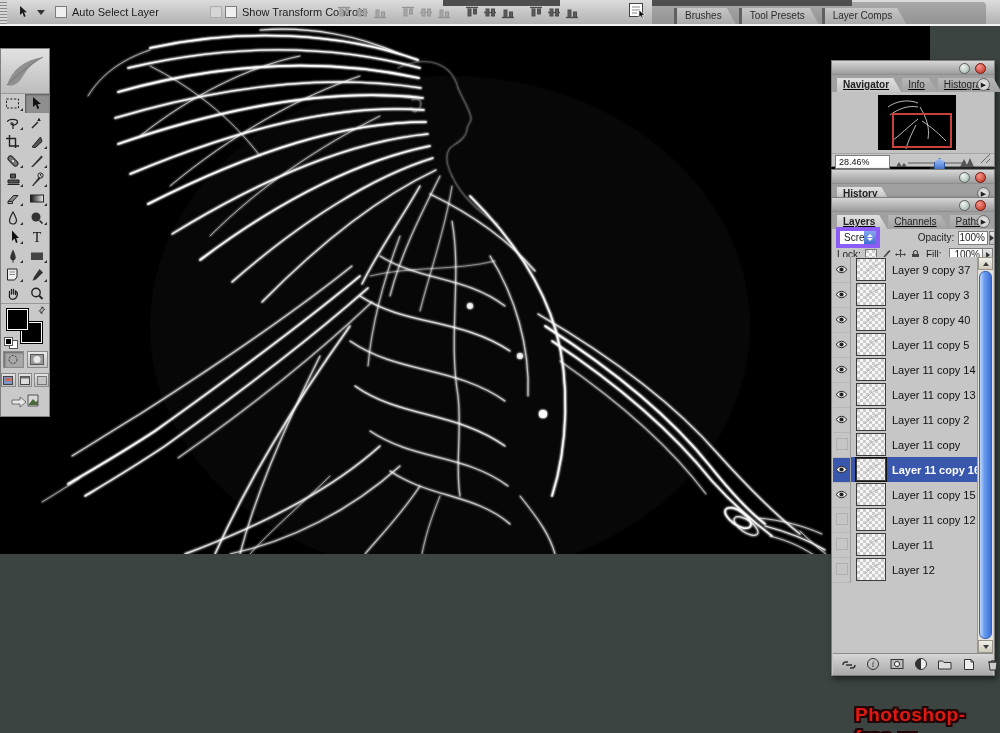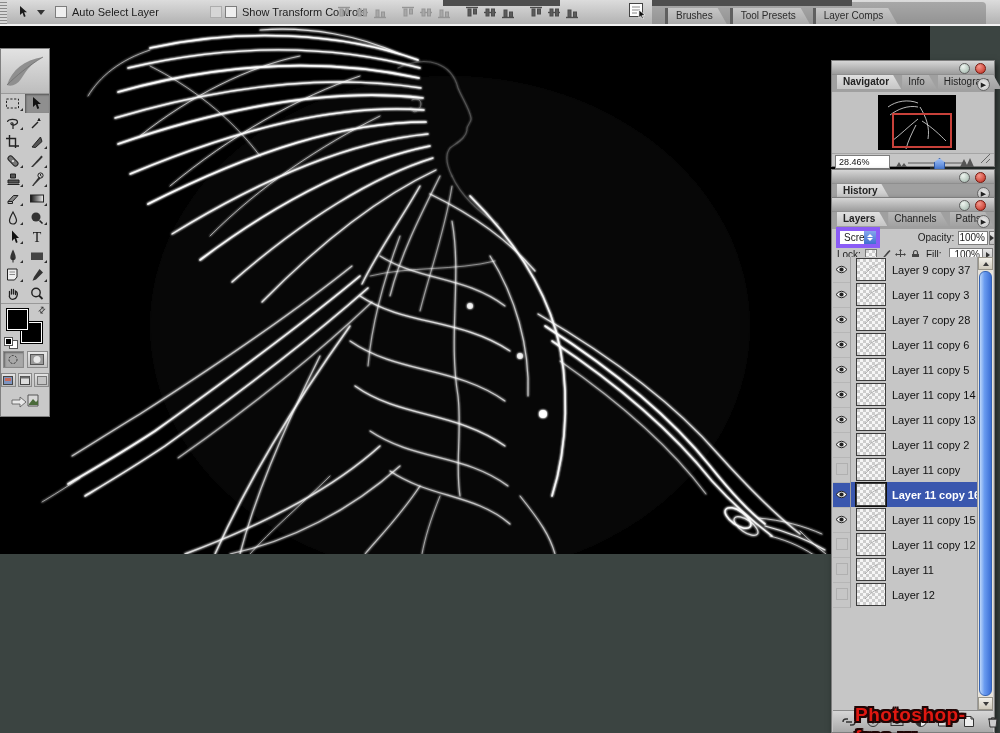--- a/index.html
+++ b/index.html
@@ -17,21 +17,21 @@
         border-top:5px solid #333;margin-left:3px;}
   .cb{width:10px;height:10px;border:1px solid #7d7d7d;background:#efefef;display:inline-block;}
   .cb.dim{border-color:#adadad;background:#d6d6d6;}
   .olabel{font-size:11px;color:#1d1d1d;margin:0 4px 0 5px;}
   .aico{width:17px;height:16px;display:flex;align-items:center;justify-content:center;}
   .aico svg{display:block;}
   .aico.gray rect,.aico.gray line{stroke:#959595;fill:#a8a8a8;}
   .aico.dark rect,.aico.dark line{stroke:#4c4c4c;fill:#5c5c5c;}
   .pwell{position:absolute;left:652px;top:2px;width:334px;height:22px;
         background:linear-gradient(#a8a8a8,#939393);border-radius:4px 4px 0 0;
-        display:flex;align-items:flex-end;padding-left:13px;box-sizing:border-box;}
+        display:flex;align-items:flex-end;padding-left:22px;box-sizing:border-box;}
   .ptab{height:16px;line-height:16px;padding:0 14px 0 8px;margin-right:3px;font-size:10px;color:#2c2c2c;
         background:linear-gradient(#c6c6c6,#aaaaaa);border-left:3px solid #5f5f5f;
         clip-path:polygon(0 0,calc(100% - 9px) 0,100% 100%,0 100%);}
   
   .toolbox{position:absolute;left:0;top:48px;width:50px;background:#c9c9c9;
         border:1px solid #808080;box-shadow:2px 2px 5px rgba(0,0,0,.55);box-sizing:border-box;}
   .tb-head{height:44px;background:linear-gradient(#e2e2e2,#bdbdbd);border-bottom:1px solid #9a9a9a;
         display:flex;align-items:center;justify-content:center;}
   .tools{display:flex;flex-wrap:wrap;}
   .tool{width:24px;height:19px;display:flex;align-items:center;justify-content:center;position:relative;}
@@ -52,21 +52,21 @@
   .irrow{display:flex;justify-content:center;padding:3px 0 4px;}
   
   .canvas{position:absolute;left:0;top:26px;width:930px;height:528px;background:#000;}
   
   .panel{position:absolute;left:831px;width:164px;background:#c6c6c6;border:1px solid #7e7e7e;
         box-shadow:2px 3px 6px rgba(0,0,0,.55);box-sizing:border-box;}
   .ptitle{height:13px;background:linear-gradient(#d6d6d6,#9c9c9c);border-bottom:1px solid #8f8f8f;position:relative;}
   .wbtn{position:absolute;top:2px;width:9px;height:9px;border-radius:50%;border:1px solid #5f5f5f;}
   .wbtn.min{right:24px;background:radial-gradient(circle at 35% 30%,#eef4ef,#9db3a8);}
   .wbtn.cls{right:8px;background:radial-gradient(circle at 35% 30%,#f4978c,#bf2b1d);border-color:#77180e;}
-  .tabrow{height:17px;background:#a0a0a0;display:flex;align-items:flex-start;padding-left:5px;position:relative;}
+  .tabrow{height:17px;background:#a0a0a0;display:flex;align-items:flex-end;padding-left:5px;position:relative;text-decoration:underline;}
   .tab{font-size:10px;height:14px;line-height:14px;padding:0 12px 0 6px;color:#222;margin-right:1px;
         background:linear-gradient(#b8b8b8,#a2a2a2);clip-path:polygon(0 0,calc(100% - 8px) 0,100% 100%,0 100%);}
   .tab.active{background:linear-gradient(#e0e0e0,#c6c6c6);font-weight:bold;}
   .pmenu{position:absolute;right:4px;top:3px;width:11px;height:11px;border-radius:50%;
         background:radial-gradient(#efefef,#bdbdbd);border:1px solid #666;
         font-size:7px;line-height:11px;text-align:center;color:#222;}
   
   .nav-body{height:61px;position:relative;background:#c2c2c2;}
   .nav-thumb{position:absolute;left:46px;top:3px;width:78px;height:55px;background:#000;}
   .nav-view{position:absolute;left:14px;top:18px;width:60px;height:35px;border:2px solid #c8413a;box-sizing:border-box;}
@@ -579,21 +579,21 @@
     <div class="ptitle">
       <span class="wbtn min"></span>
       <span class="wbtn cls"></span>
     </div>
     <div class="tabrow">
       <span class="tab active">History</span>
       <span class="pmenu">▶</span>
     </div>
   </div>
 
-  <div class="panel z2" style="top:197px;height:536px;">
+  <div class="panel z2" style="top:197px;height:479px;">
     <div class="ptitle">
       <span class="wbtn min"></span>
       <span class="wbtn cls"></span>
     </div>
     <div class="tabrow" id="layers-tabs">
       <span class="tab active">Layers</span>
         <span class="tab">Channels</span>
         <span class="tab">Paths</span>
         <span class="pmenu">▶</span>
     </div>
@@ -670,35 +670,21 @@
             <svg width="13" height="9" viewBox="0 0 13 9">
               <path d="M1 4.5 Q6.5 -2 12 4.5 Q6.5 11 1 4.5 Z" fill="#ececec" stroke="#222"></path>
               <circle cx="6.5" cy="4.5" r="2.1" fill="#222"></circle>
             </svg>
           </div>
           <div class="thumb checker">
             <svg width="28" height="21" viewBox="0 0 28 21">
               <path d="M8 15 C12 10 17 7 21 5" stroke="#8a8a8a" fill="none" stroke-width="0.8" opacity="0.8"></path>
             </svg>
           </div>
-          <span class="lname">Layer 7 copy 28</span>
-        </div>
-        <div class="lrow">
-          <div class="eyecell">
-            <svg width="13" height="9" viewBox="0 0 13 9">
-              <path d="M1 4.5 Q6.5 -2 12 4.5 Q6.5 11 1 4.5 Z" fill="#ececec" stroke="#222"></path>
-              <circle cx="6.5" cy="4.5" r="2.1" fill="#222"></circle>
-            </svg>
-          </div>
-          <div class="thumb checker">
-            <svg width="28" height="21" viewBox="0 0 28 21">
-              <path d="M8 15 C12 10 17 7 21 5" stroke="#8a8a8a" fill="none" stroke-width="0.8" opacity="0.8"></path>
-            </svg>
-          </div>
-          <span class="lname">Layer 11 copy 6</span>
+          <span class="lname">Layer 8 copy 40</span>
         </div>
         <div class="lrow">
           <div class="eyecell">
             <svg width="13" height="9" viewBox="0 0 13 9">
               <path d="M1 4.5 Q6.5 -2 12 4.5 Q6.5 11 1 4.5 Z" fill="#ececec" stroke="#222"></path>
               <circle cx="6.5" cy="4.5" r="2.1" fill="#222"></circle>
             </svg>
           </div>
           <div class="thumb checker">
             <svg width="28" height="21" viewBox="0 0 28 21">

